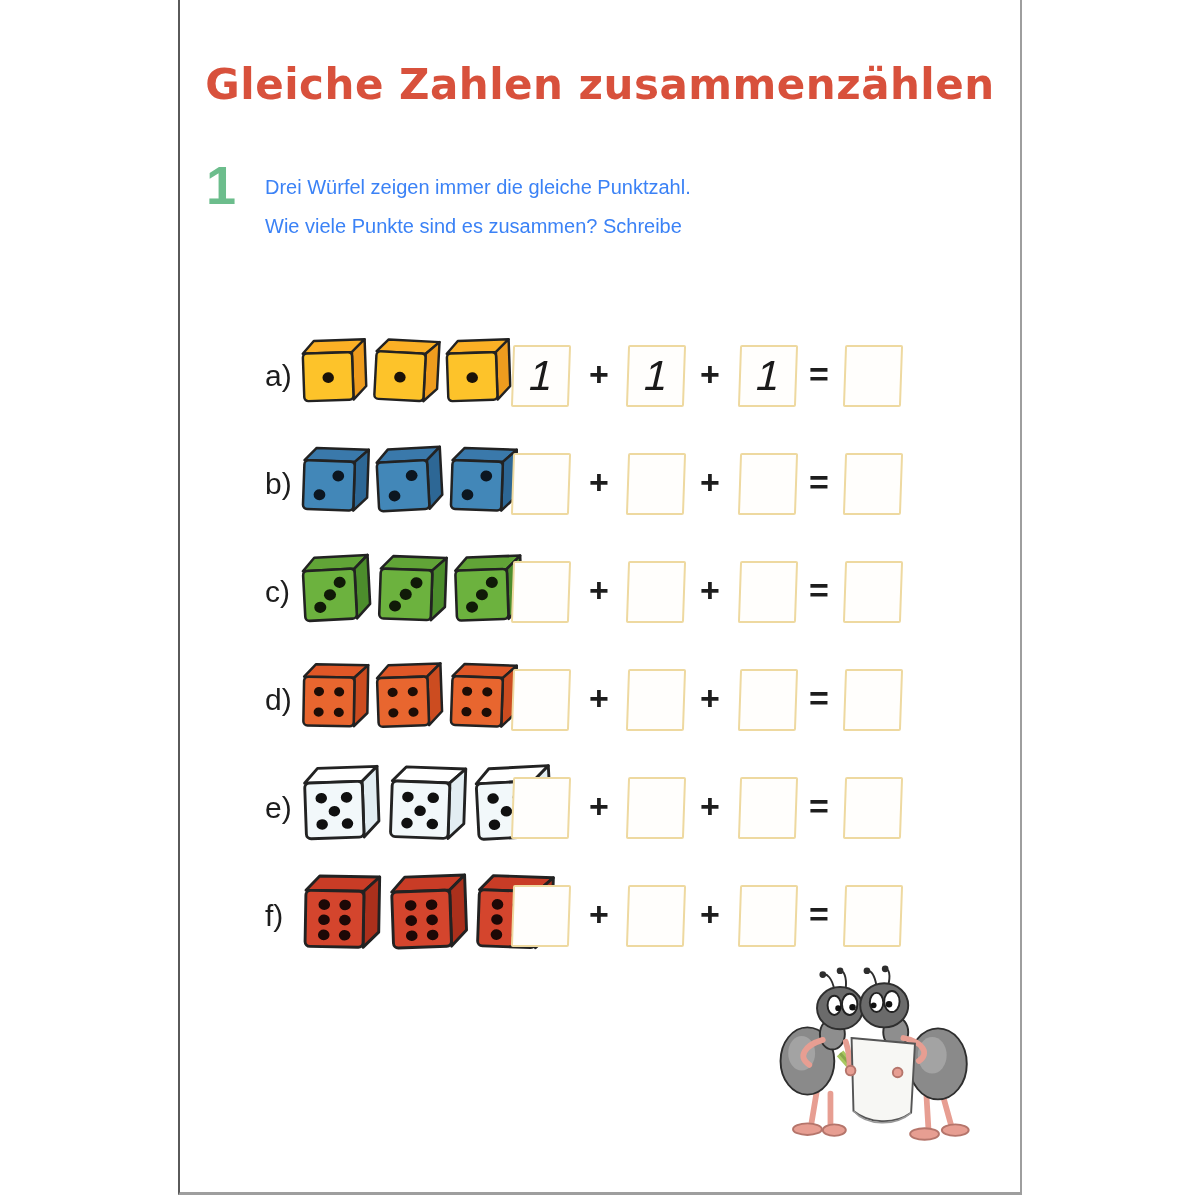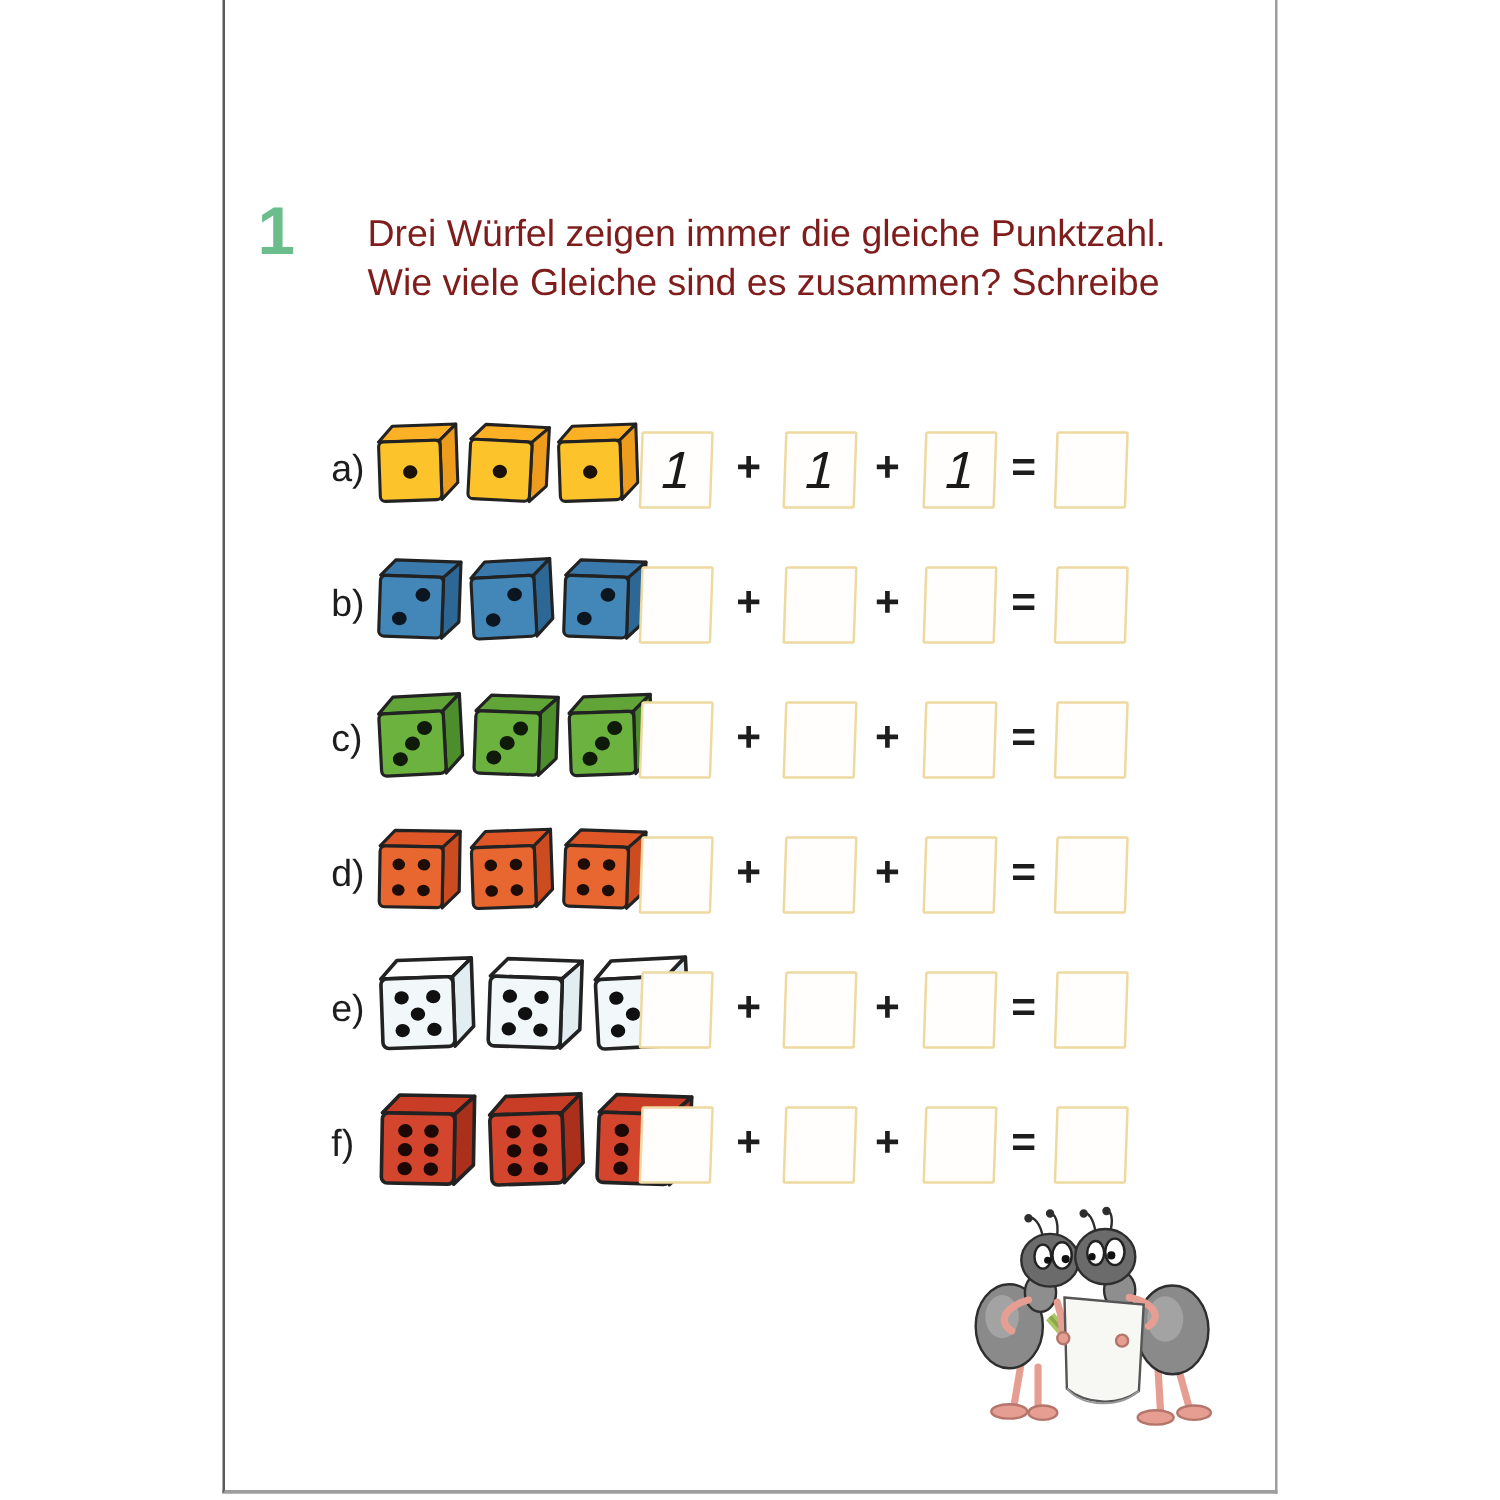--- a/index.html
+++ b/index.html
@@ -10,22 +10,22 @@
     box-sizing:border-box;
   }
   .title{
     position:absolute;top:60px;left:0;width:100%;text-align:center;margin:0;
     font-family:"DejaVu Sans",sans-serif;font-size:42px;font-weight:bold;letter-spacing:.5px;
   }
   .ex-number{
     position:absolute;left:26px;top:158px;font-size:54px;font-weight:bold;line-height:1;
   }
   .instructions{
-    position:absolute;left:85px;top:168px;width:680px;color:#7f1d1d;
-    font-size:30px;line-height:39px;font-weight:500;margin-left:29px;
+    position:absolute;left:85px;top:168px;width:680px;color:#3b82f6;
+    font-size:20px;line-height:39px;font-weight:500;
   }
   .rows{position:absolute;left:0;top:345px;width:100%;}
   .row{position:relative;height:108px;}
   .row-label{position:absolute;left:85px;top:14px;font-size:30px;color:#1d1d1d;}
   .dice{position:absolute;left:112px;top:-12px;width:260px;display:flex;align-items:center;}
   .dice svg{display:block;}
   .eq-box{
     position:absolute;top:0;width:58px;height:62px;border:2px solid #eed9a0;border-radius:2px;
     box-sizing:border-box;background:#fffefc;display:flex;align-items:center;justify-content:center;
     font-family:"Liberation Sans",sans-serif;font-style:italic;font-size:42px;color:#1a1a1a;
@@ -36,26 +36,27 @@
     position:absolute;top:10px;width:34px;text-align:center;font-size:34px;font-weight:bold;color:#1d1d1d;
   }
   .op.p1{left:402px;} .op.p2{left:513px;} .op.eq{left:622px;}
   .ants{position:absolute;left:575px;top:965px;}
 </style>
 </head>
 <body>
 
 <div class="page">
 
+  <h1 class="title" style="color: rgb(216, 81, 60);">Gleiche Zahlen zusammenzählen</h1>
 
   <div class="ex-number" style="color: rgb(108, 189, 140);">1</div>
 
   <div class="instructions">
     <div>Drei Würfel zeigen immer die gleiche Punktzahl.</div>
-    <div>Wie viele Gleiche sind es zusammen? Schreibe</div>
+    <div>Wie viele Punkte sind es zusammen? Schreibe</div>
   </div>
 
   <div class="rows" id="rows">
   <div class="row">
     <span class="row-label">a)</span>
     <span class="dice" style="top: -12px;">
           <svg width="82" height="82" viewBox="0 0 100 100" style="transform:rotate(-2deg);margin-right:-10px;" aria-hidden="true">
     <g stroke="#222222" stroke-width="3" stroke-linejoin="round">
       <polygon points="14,24 28,9 90,9 74,24" fill="#fbb025"></polygon>
       <polygon points="74,24 90,9 90,66 74,82" fill="#ee9c1e"></polygon>

